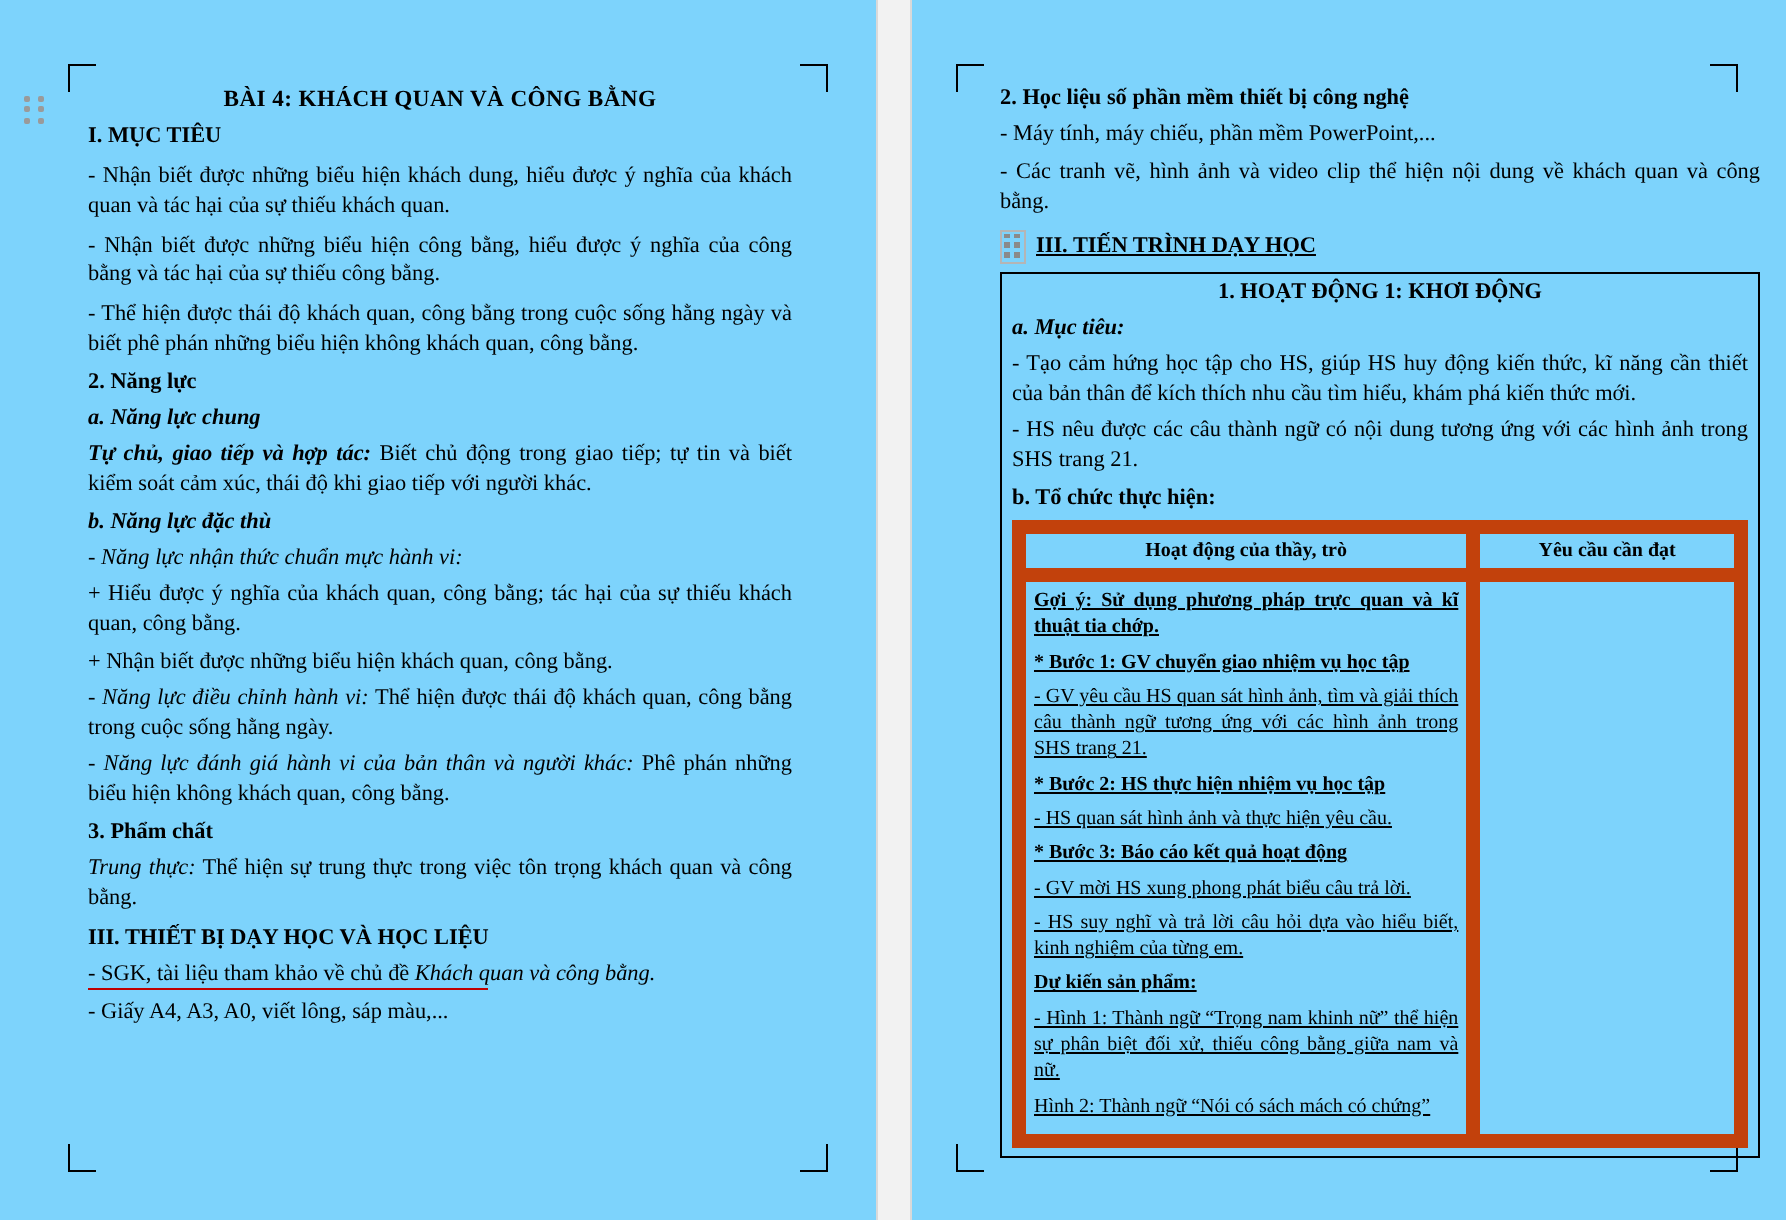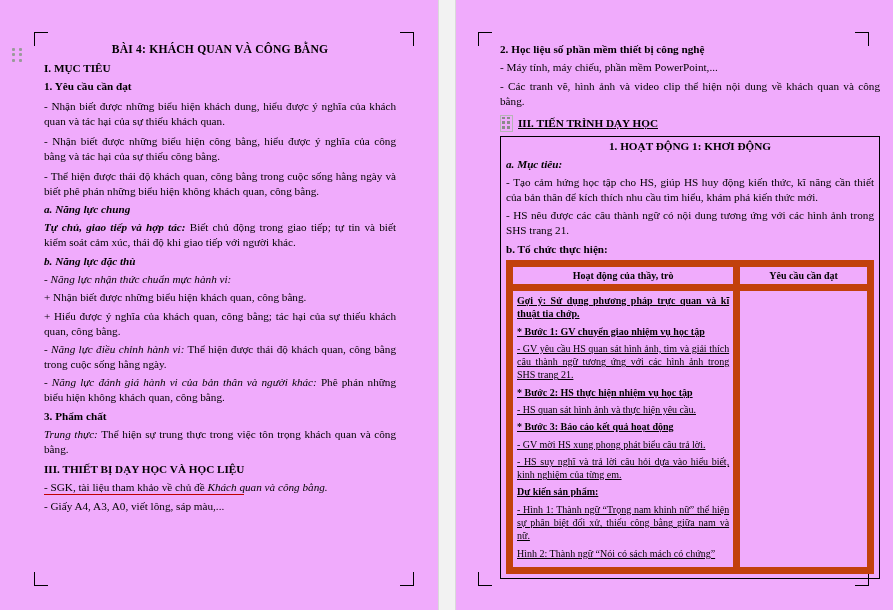--- a/index.html
+++ b/index.html
@@ -17,21 +17,21 @@
     position: relative;
   }
   .page-wrap {
     position: absolute;
     inset: 0;
     display: flex;
     flex-direction: row;
   }
   .page {
     position: relative;
-    background: #f0abfc;
+    background: #7dd3fc;
     height: 610px;
     overflow: hidden;
   }
   .page-left { width: 438px; }
   .gutter { width: 16px; background: #f2f2f2; height: 610px; border-left: 1px solid #d9d9d9; border-right: 1px solid #d9d9d9;}
   .page-right { width: 437px; }
 
   
   .crop {
     position: absolute;
@@ -159,30 +159,30 @@
         <i></i>
         <i></i>
         <i></i>
         <i></i>
     </div>
 
     <div class="content">
       <p class="title">BÀI 4: KHÁCH QUAN VÀ CÔNG BẰNG</p>
 
       <p class="b">I. MỤC TIÊU</p>
-      <p class="b">1. Yêu cầu cần đạt</p>
       <p class="sp">- Nhận biết được những biểu hiện khách dung, hiểu được ý nghĩa của khách quan và tác hại của sự thiếu khách  quan.</p>
       <p class="sp">- Nhận biết được những biểu hiện công bằng, hiểu được ý nghĩa của công bằng và tác hại của sự thiếu công bằng.</p>
       <p class="sp">- Thể hiện được thái độ  khách quan, công bằng trong cuộc sống hằng ngày và biết phê phán những biểu hiện không khách quan, công bằng.</p>
+      <p class="b">2. Năng lực</p>
       <p class="bi">a. Năng lực chung</p>
       <p><span class="bi">Tự chủ, giao tiếp và hợp tác:</span><span> Biết chủ động trong giao tiếp; tự tin và biết kiểm soát cảm xúc, thái độ khi giao tiếp với người khác.</span></p>
       <p class="bi"> b. Năng lực đặc thù</p>
       <p class="i">- Năng lực nhận thức chuẩn mực hành vi:</p>
+      <p>+ Hiểu được ý nghĩa của khách quan, công bằng; tác hại của sự thiếu khách quan, công bằng.</p>
       <p>+ Nhận biết được những biểu hiện khách quan, công bằng.</p>
-      <p>+ Hiểu được ý nghĩa của khách quan, công bằng; tác hại của sự thiếu khách quan, công bằng.</p>
       <p><span class="i">- Năng lực điều chỉnh hành vi:</span><span> Thể hiện được thái độ khách quan, công bằng trong cuộc sống hằng ngày.</span></p>
       <p><span class="i">- Năng lực đánh giá hành vi của bản thân và người khác:</span><span> Phê phán những biểu hiện không khách quan, công bằng.</span></p>
       <p class="b">3. Phẩm chất</p>
       <p><span class="i">Trung thực:</span><span>  Thể hiện sự trung thực trong việc tôn trọng khách quan và công bằng.</span></p>
       <p class="b sp"><span class="sec-underline">III. THIẾT BỊ DẠY HỌC VÀ HỌC LIỆU</span></p>
       <p><span>- SGK, tài liệu tham khảo về chủ đề </span><span class="i">Khách quan và công bằng.</span></p>
       <p>- Giấy A4, A3, A0, viết lông, sáp màu,...</p>
     </div>
   </div>
 

